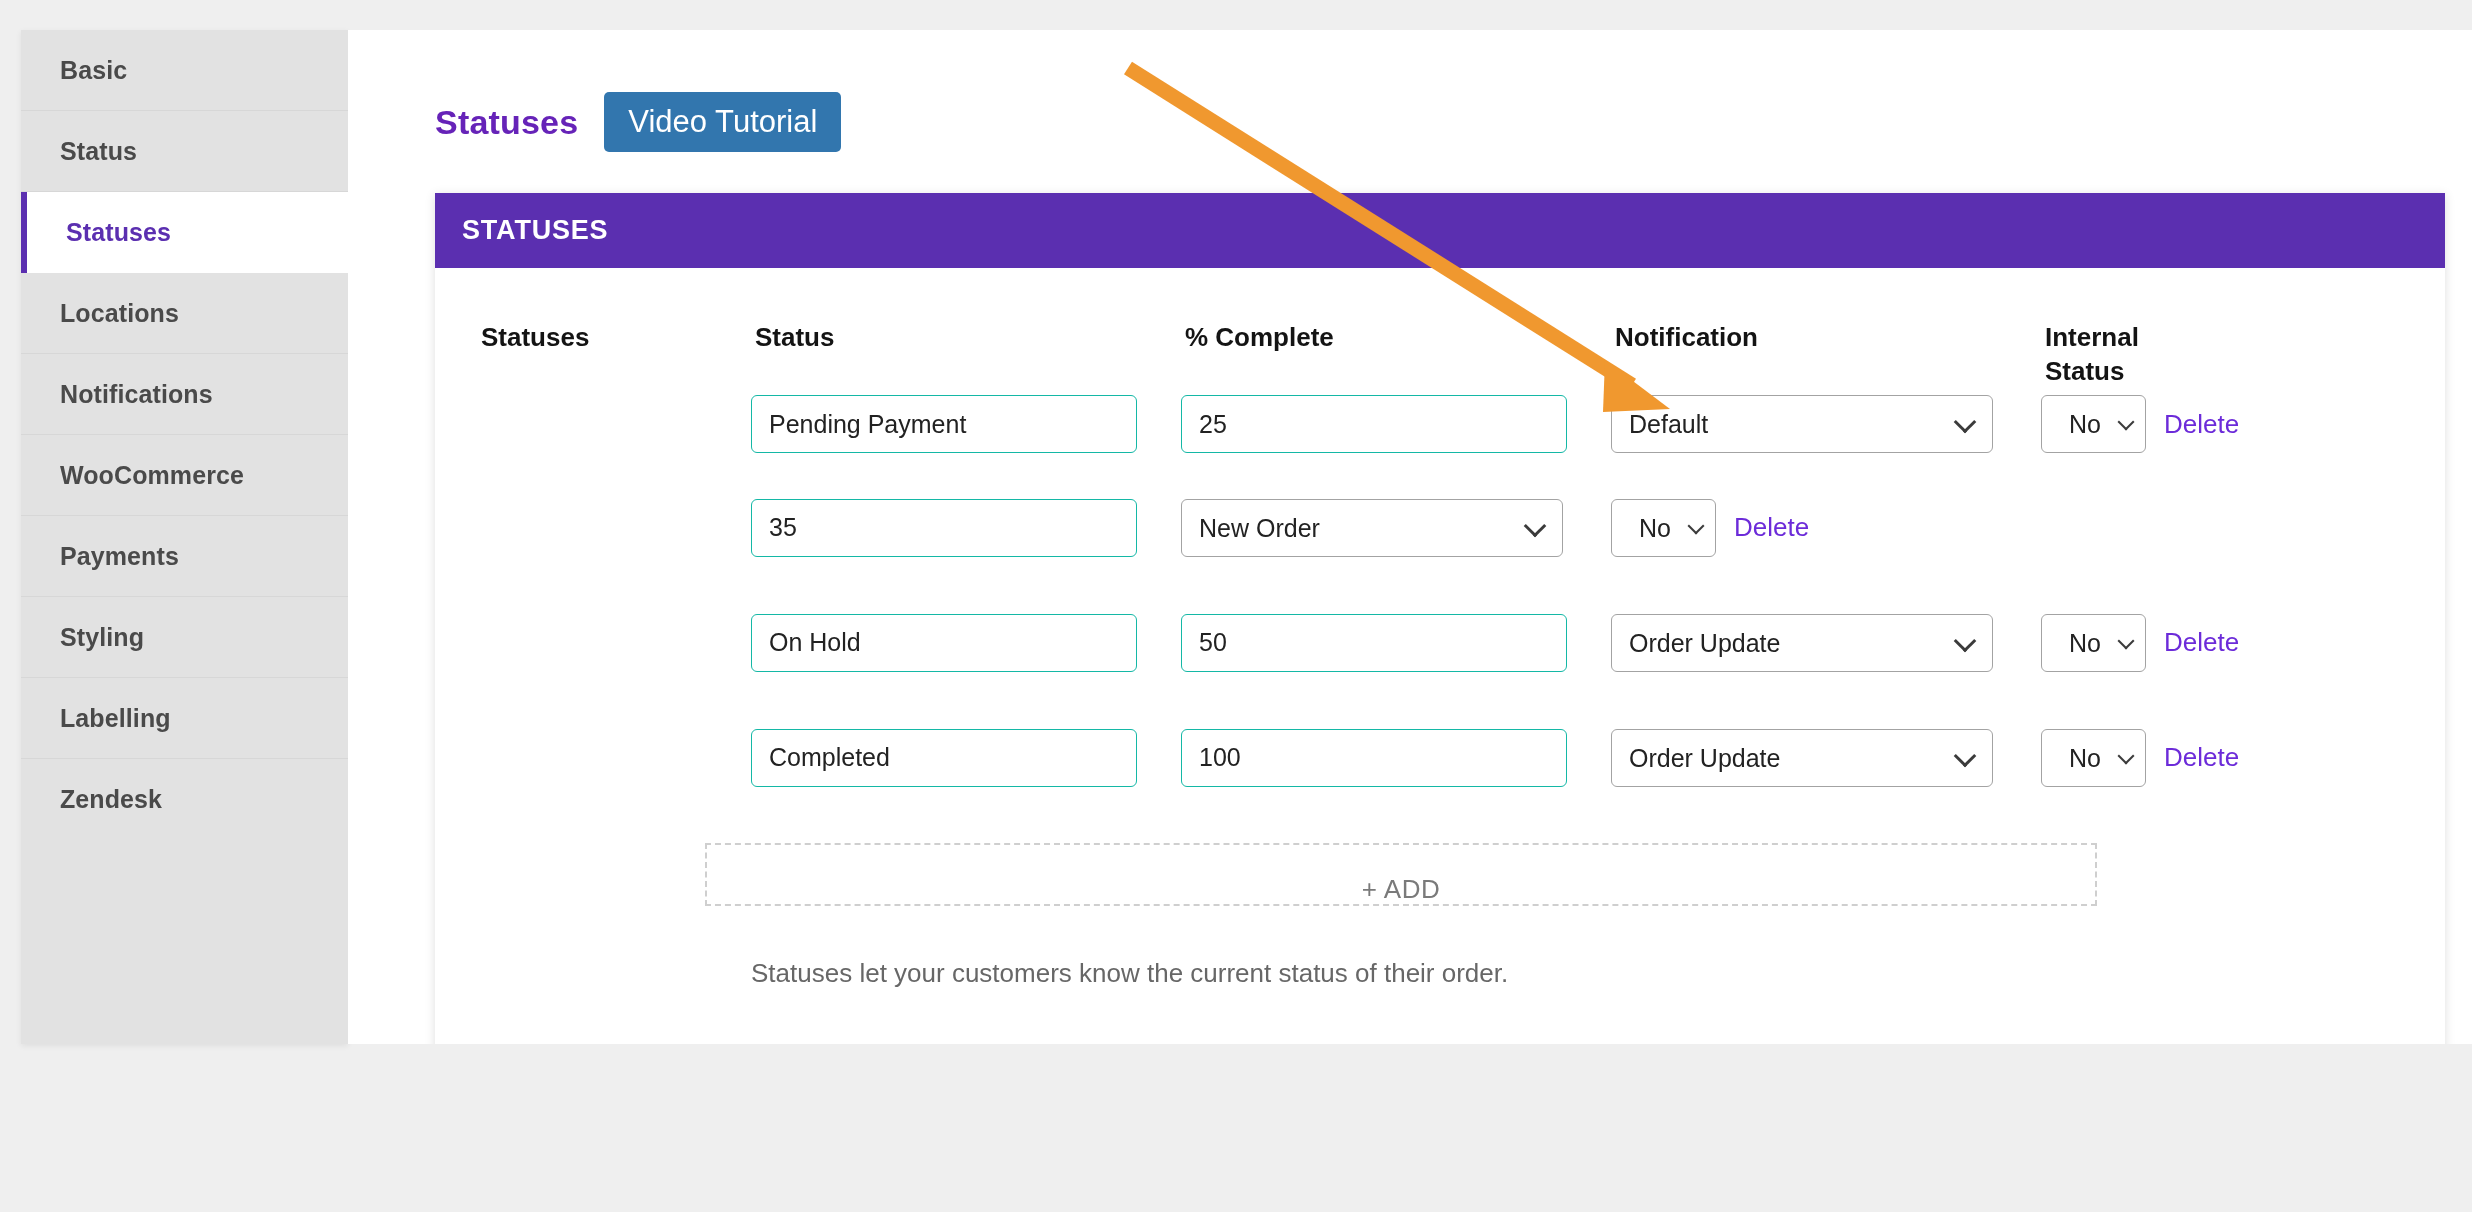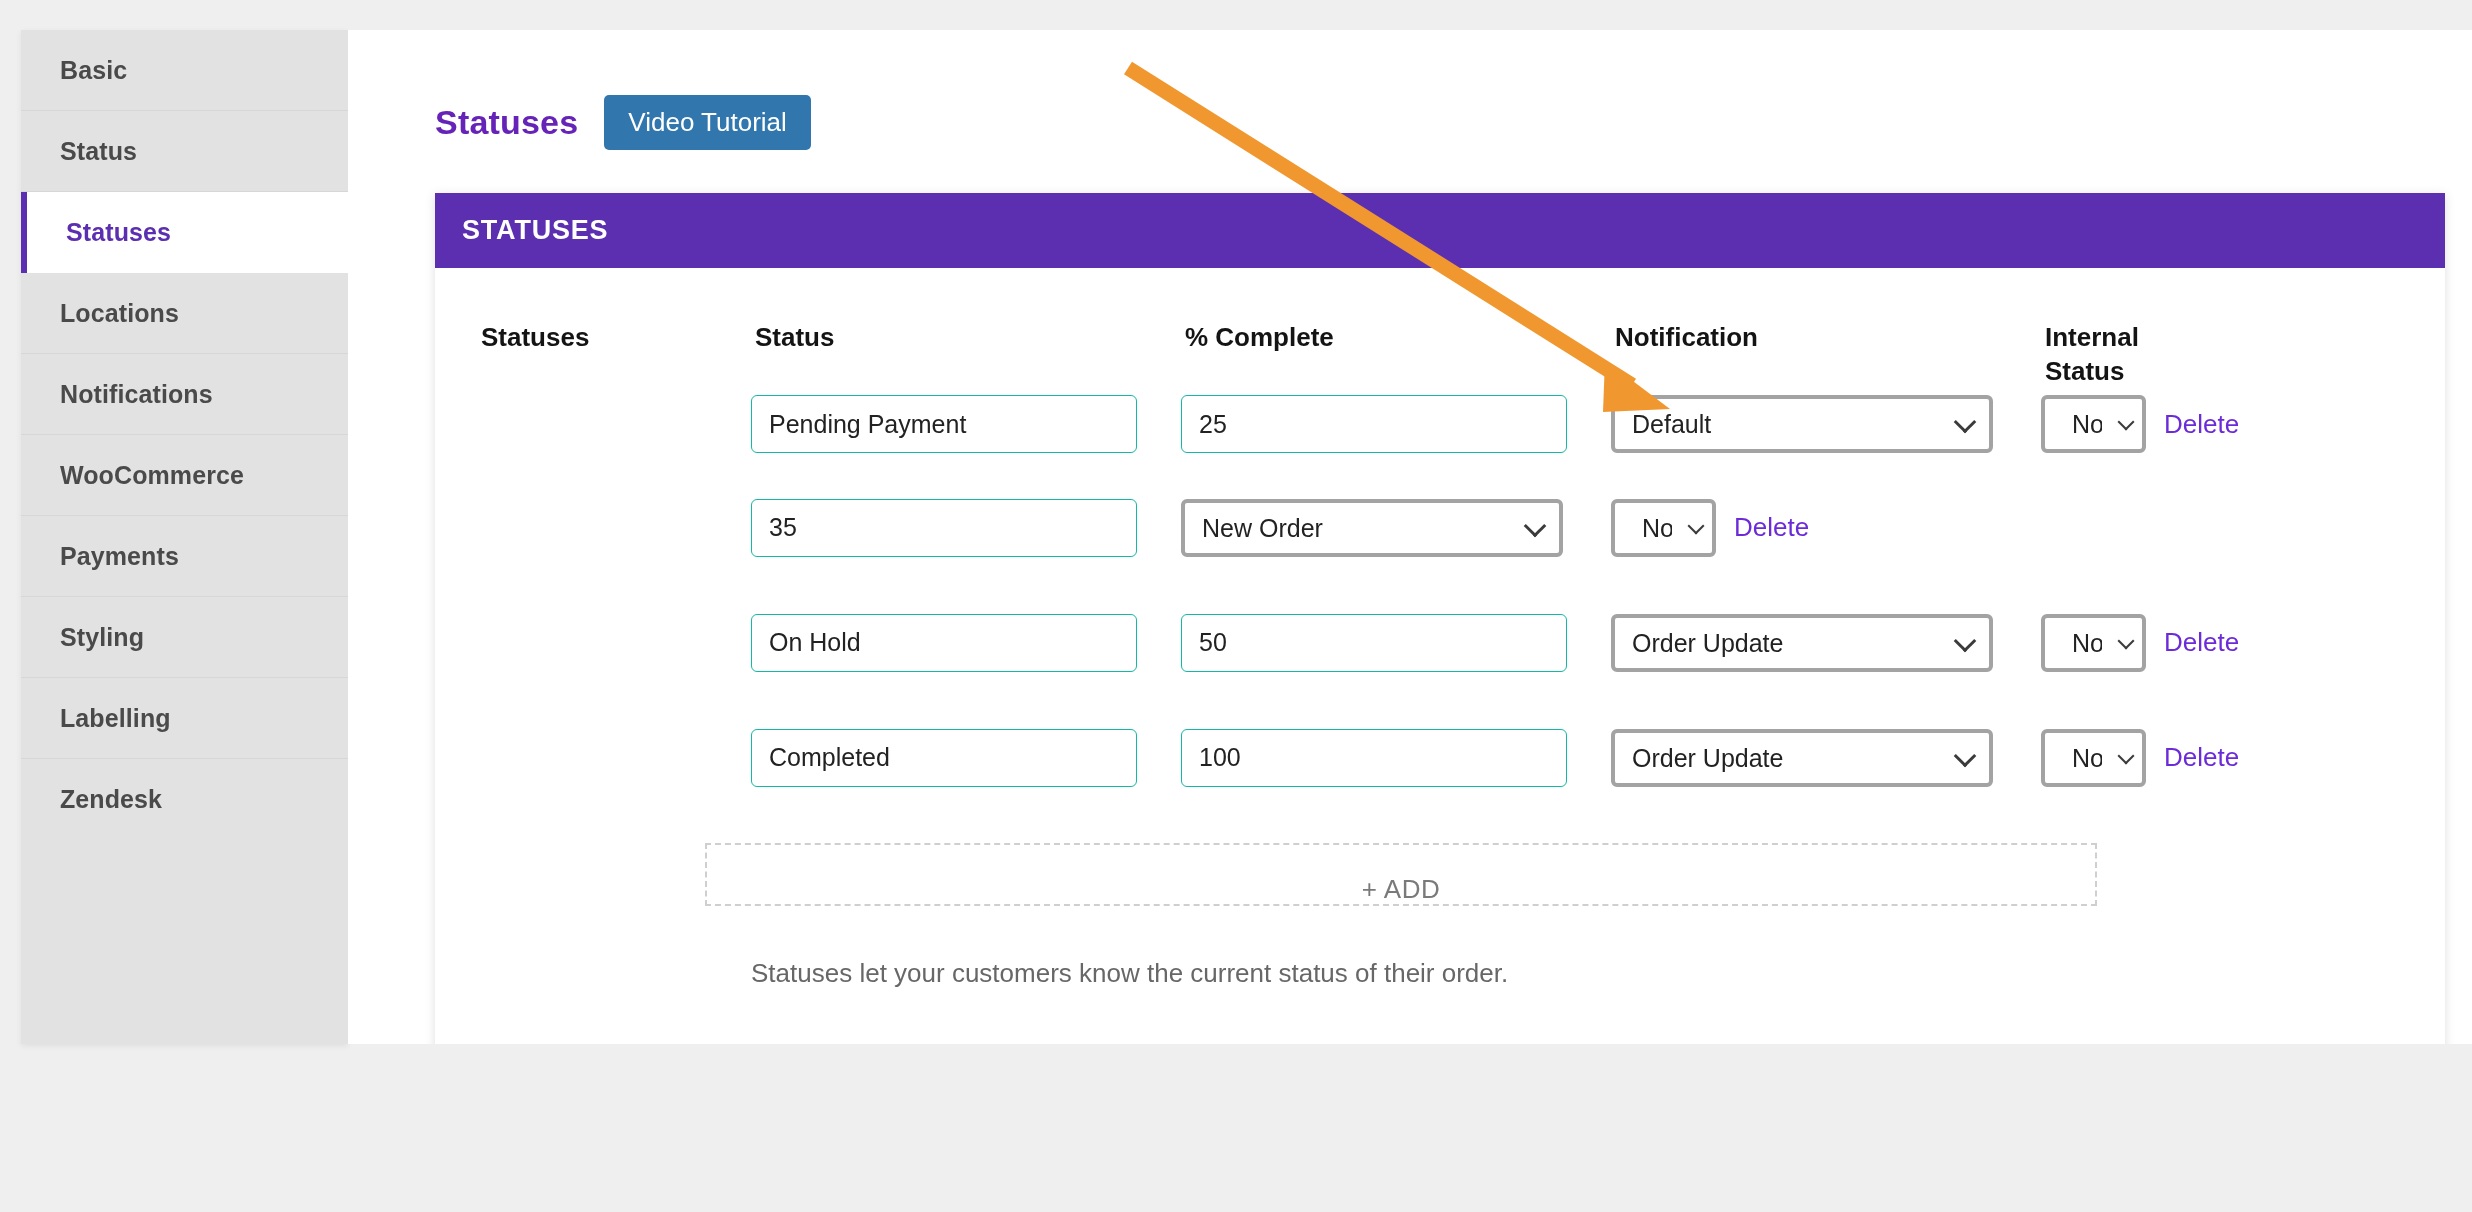--- a/index.html
+++ b/index.html
@@ -91,21 +91,21 @@
     font-weight: bold;
     color: #6623B8;
     letter-spacing: 0.2px;
   }
   .btn-blue {
     background: #3276AE;
     color: #ffffff;
     border: none;
     border-radius: 5px;
     font-family: "Liberation Sans", sans-serif;
-    font-size: 26px;
+    font-size: 31px;
     padding: 14px 24px 15px 24px;
     cursor: pointer;
     line-height: 1;
     white-space: nowrap;
   }
 
   
   #card {
     position: absolute;
     left: 87px;
@@ -175,21 +175,21 @@
     color: #222222;
     padding: 0 17px;
     outline: none;
   }
   .sel-wrap {
     position: relative;
     display: inline-block;
   }
   .sel {
     height: 58px;
-    border: 4px solid #a3a3a3;
+    border: 1px solid #a3a3a3;
     border-radius: 6px;
     background: #ffffff;
     font-family: "Liberation Sans", sans-serif;
     font-size: 25px;
     color: #222222;
     padding: 0 54px 0 17px;
     -webkit-appearance: none;
     -moz-appearance: none;
     appearance: none;
     outline: none;

